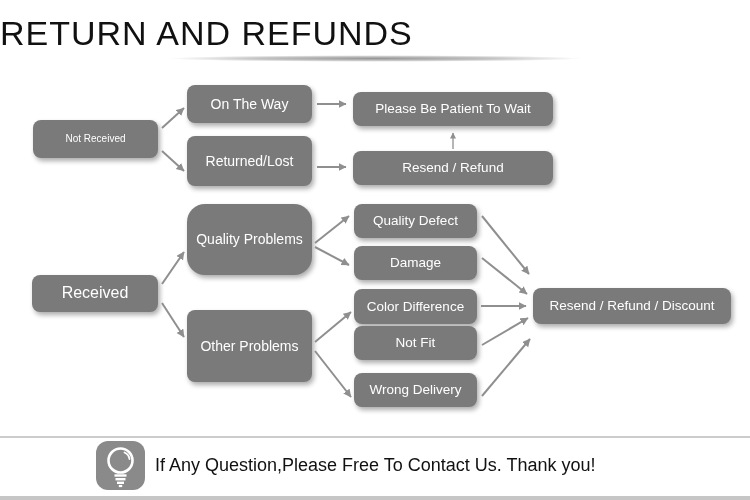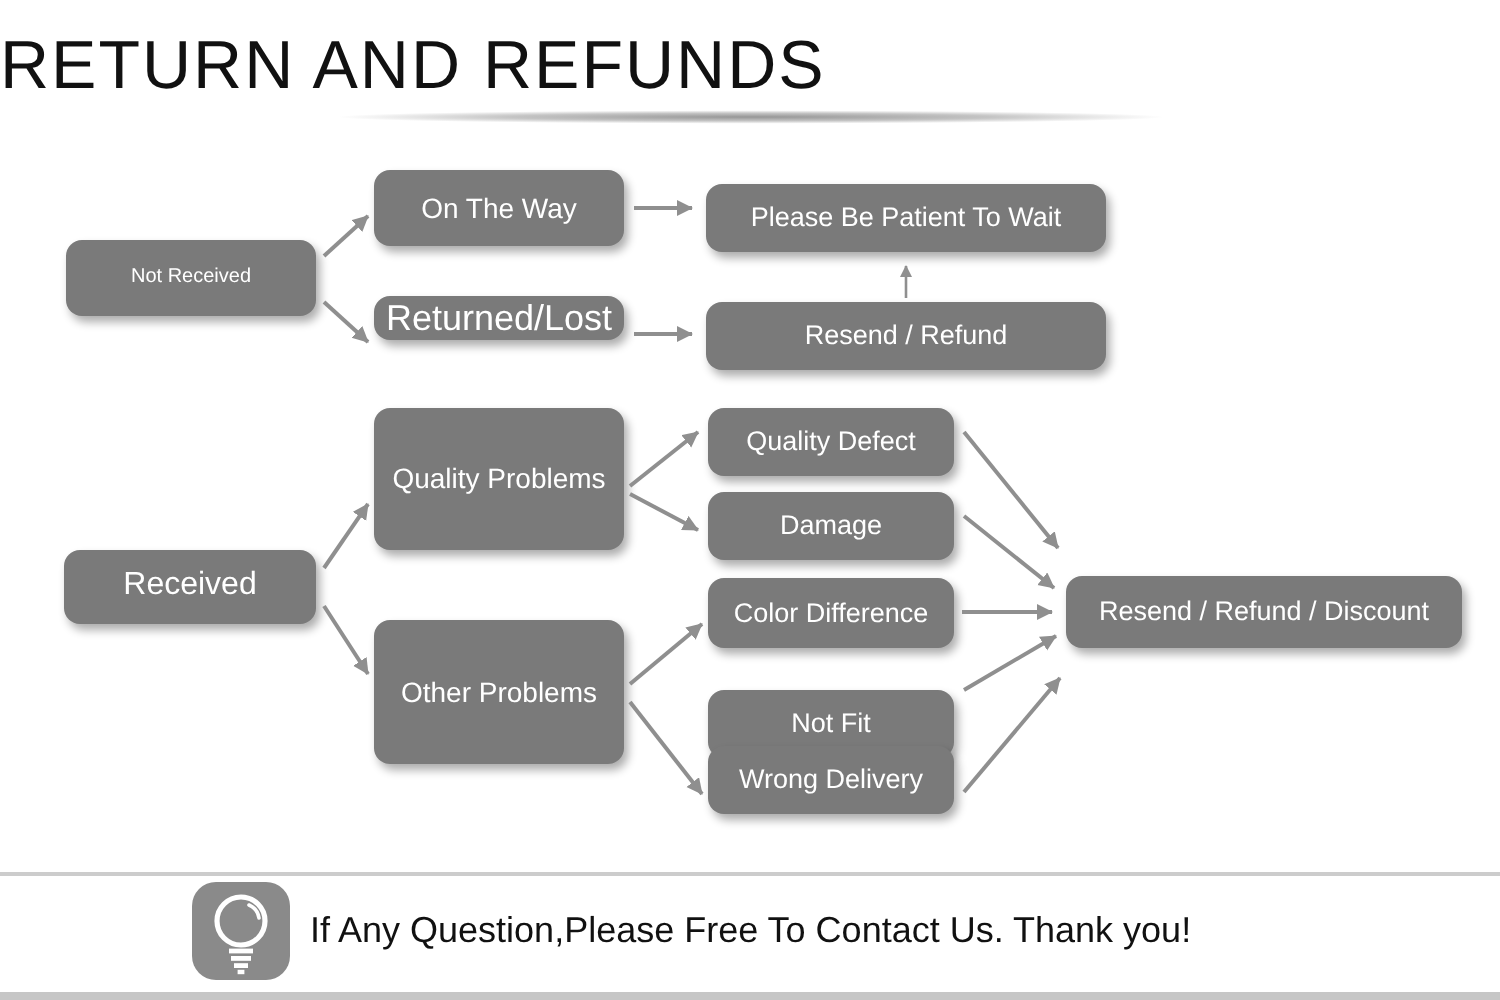--- a/index.html
+++ b/index.html
@@ -20,30 +20,30 @@
     background:radial-gradient(ellipse 50% 50% at 50% 50%, #969696 0%, #c4c4c4 55%, rgba(235,235,235,0) 95%);
   }
   .node{
     position:absolute;display:flex;align-items:center;justify-content:center;
     background:var(--node-fill);color:var(--node-text);
     border-radius:8px;font-size:13.5px;text-align:center;line-height:1.15;
     box-shadow:2px 3px 5px rgba(0,0,0,0.33);
   }
   .n-not-received{left:33px;top:120px;width:125px;height:38px;font-size:10px;}
   .n-on-the-way{left:187px;top:85px;width:125px;height:38px;font-size:14px;}
-  .n-returned-lost{left:187px;top:148px;width:125px;height:22px;font-size:18px;}
+  .n-returned-lost{left:187px;top:136px;width:125px;height:50px;font-size:14px;}
   .n-please-wait{left:353px;top:92px;width:200px;height:34px;text-align:center;}
   .n-resend-refund{left:353px;top:151px;width:200px;height:34px;}
   .n-received{left:32px;top:275px;width:126px;height:37px;font-size:16px;}
-  .n-quality-problems{left:187px;top:204px;width:125px;height:71px;font-size:14px;}
+  .n-quality-problems{left:187px;top:204px;width:125px;height:71px;font-size:14px;border-radius:18px;}
   .n-other-problems{left:187px;top:310px;width:125px;height:72px;font-size:14px;}
   .n-quality-defect{left:354px;top:204px;width:123px;height:34px;}
   .n-damage{left:354px;top:246px;width:123px;height:34px;}
   .n-color-difference{left:354px;top:289px;width:123px;height:35px;}
-  .n-not-fit{left:354px;top:345px;width:123px;height:34px;}
+  .n-not-fit{left:354px;top:326px;width:123px;height:34px;}
   .n-wrong-delivery{left:354px;top:373px;width:123px;height:34px;}
   .n-resend-refund-discount{left:533px;top:288px;width:198px;height:36px;}
   #arrow-layer{position:absolute;left:0;top:0;pointer-events:none;}
   .arrow{stroke:var(--arrow);stroke-width:2;fill:none;}
   .arrow.thin{stroke-width:1.3;}
   #arrowhead path,#arrowhead-sm path{fill:var(--arrow);}
   .footer-divider{position:absolute;left:0;top:436px;width:750px;height:2px;background:#cccccc;}
   .bottom-edge{position:absolute;left:0;bottom:0;width:750px;height:4px;background:#c6c6c6;}
   .bulb-badge{
     position:absolute;left:96px;top:441px;width:49px;height:49px;

